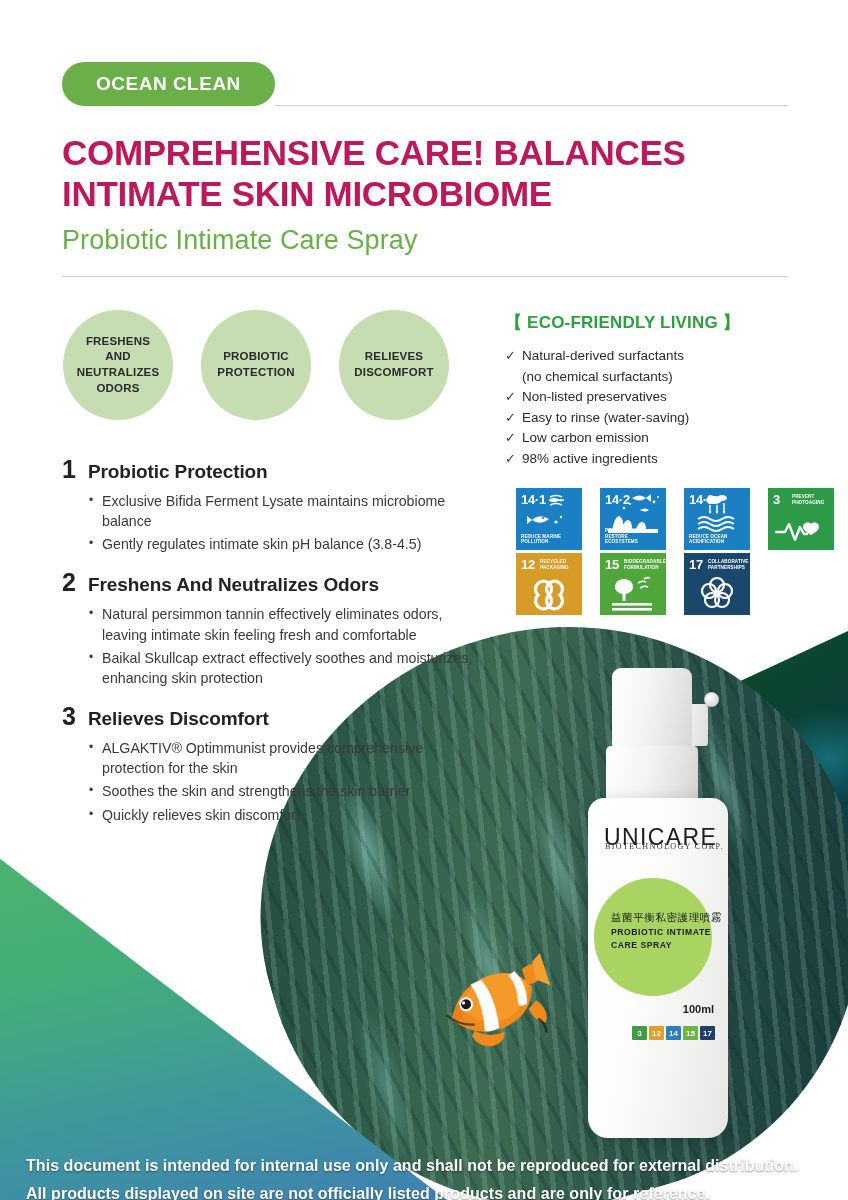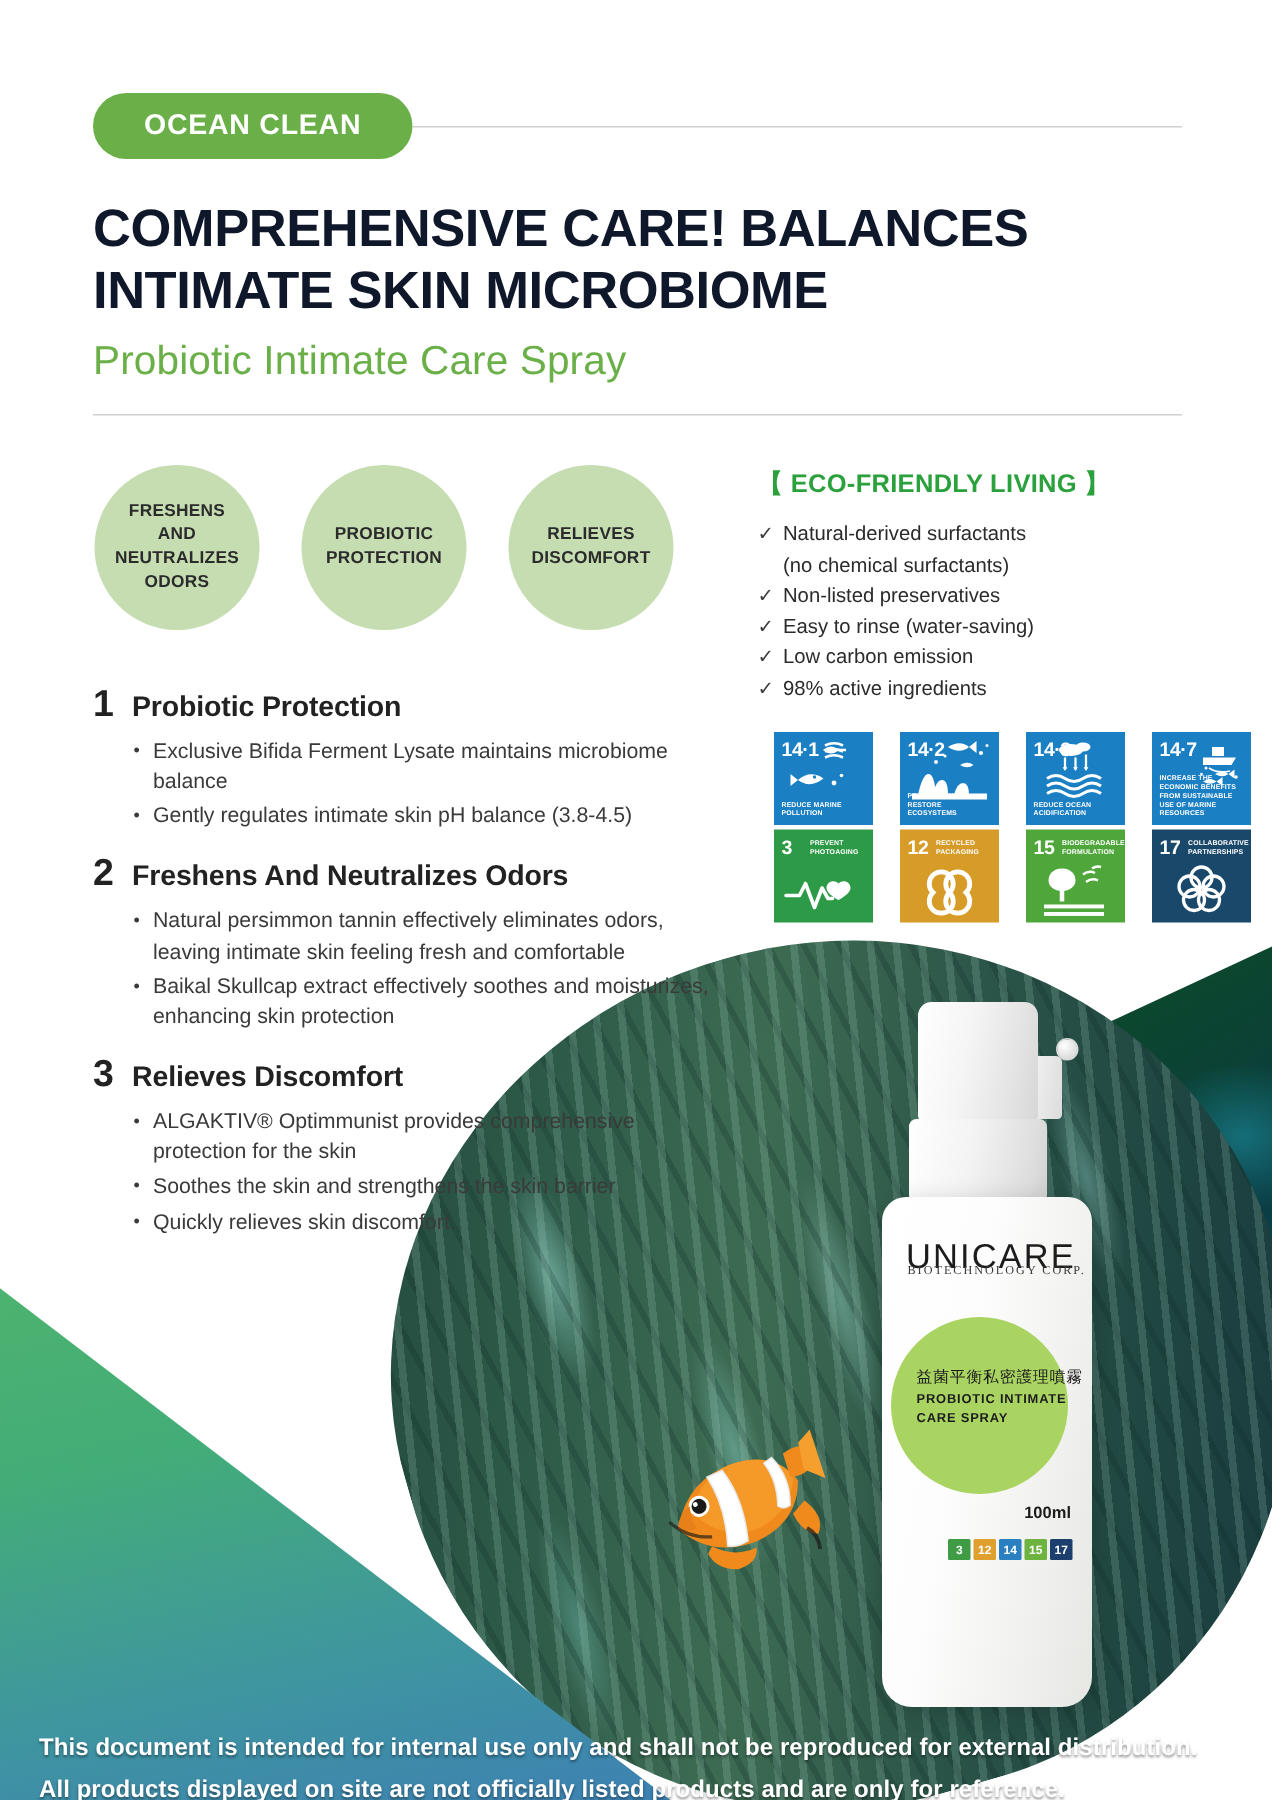--- a/index.html
+++ b/index.html
@@ -53,21 +53,21 @@
     position:absolute; left:-10px; top:820px; width:470px; height:390px;
     background: linear-gradient(168deg, #4fb46c 0%, #43ad78 35%, #3f95a0 70%, #3d7fb4 100%);
     clip-path: polygon(0% 8%, 100% 100%, 0% 100%);
   }
 
   
   .content { position:relative; z-index:3; }
 
   
   .header { position:absolute; left:62px; top:62px; width:726px; }
-  .pill-row { display:flex; align-items:center; }
+  .pill-row { display:flex; align-items:flex-end; }
   .pill {
     background:#6aaf48; color:#fff; border-radius:22px;
     padding:11px 34px; font-size:19px; font-weight:bold; letter-spacing:.5px;
     white-space:nowrap;
   }
   .pill-rule { flex:1; height:1px; background:#cfcfcf; margin-left:0px; }
 
   .headline {
     margin-top:26px; color:#6aaf48; font-weight:bold;
     font-size:35px; line-height:1.18; letter-spacing:-.3px;
@@ -176,21 +176,21 @@
     <div class="green-wedge"></div>
   </div>
 
   <div class="content">
 
     <div class="header">
       <div class="pill-row">
         <div class="pill" style="background: rgb(106, 175, 72);">OCEAN CLEAN</div>
         <div class="pill-rule"></div>
       </div>
-      <div class="headline" style="color: #0f172a;">
+      <div class="headline" style="color: #be185d;">
         <div>COMPREHENSIVE CARE! BALANCES</div>
         <div>INTIMATE SKIN MICROBIOME</div>
       </div>
       <div class="subhead" style="color: rgb(106, 175, 72);">Probiotic Intimate Care Spray</div>
       <div class="head-rule"></div>
     </div>
 
     <div class="circles">
       <div class="circle" style="background: rgb(197, 221, 177);">
         <div>
@@ -281,34 +281,20 @@
           <path d="M26 17 v8 M33 17 v8 M40 15 v10" stroke="#fff" stroke-width="1.5"></path>
           <path d="M26 26 l-1.6-2.5h3.2z M33 26 l-1.6-2.5h3.2z M40 26 l-1.6-2.5h3.2z" fill="#fff"></path>
           <path d="M14 31 q6-4 12 0 q6 4 12 0 q6-4 12 0" stroke="#fff" stroke-width="2" fill="none"></path>
           <path d="M14 36 q6-4 12 0 q6 4 12 0 q6-4 12 0" stroke="#fff" stroke-width="2" fill="none"></path>
           <path d="M14 41 q6-4 12 0 q6 4 12 0 q6-4 12 0" stroke="#fff" stroke-width="2" fill="none"></path>
         </svg>
         <div class="sdg-num">14·3</div>
         <div class="sdg-lbl">REDUCE OCEAN ACIDIFICATION</div>
       </div>
 
-      <div class="sdg-tile sdg-r1" style="background: rgb(27, 127, 196);">
-        <svg class="sdg-art" viewBox="0 0 66 62">
-          <path d="M34 17 h22 l-3 5 h-19z" fill="#fff"></path>
-          <rect x="40" y="10" width="8" height="6" fill="#fff"></rect>
-          <path d="M38 24 q6 4 14 2" stroke="#fff" stroke-width="1.2" fill="none"></path>
-          <path d="M42 28 q5-3 9 0 q-4 3-9 0z M51 28 l4-3 v6z" fill="#fff"></path>
-          <path d="M34 33 q5-3 9 0 q-4 3-9 0z M43 33 l4-3 v6z" fill="#fff"></path>
-          <circle cx="36" cy="24" r="1" fill="#fff"></circle>
-            <circle cx="56" cy="30" r="1.2" fill="#fff"></circle>
-          <circle cx="33" cy="28" r="0.9" fill="#fff"></circle>
-        </svg>
-        <div class="sdg-num">14·7</div>
-        <div class="sdg-lbl">INCREASE THE ECONOMIC BENEFITS FROM SUSTAINABLE USE OF MARINE RESOURCES</div>
-      </div>
 
       <div class="sdg-tile sdg-r2" style="background: rgb(45, 154, 71);">
         <svg class="sdg-art" viewBox="0 0 66 62">
           <path d="M8 44 h9 l4-8 l6 16 l5-13 l4 7 h3" stroke="#fff" stroke-width="2.4" fill="none" stroke-linejoin="round" stroke-linecap="round"></path>
           <path d="M43 36 c-3-3-8-1-8 3 c0 4 8 8 8 8 s8-4 8-8 c0-4-5-6-8-3z" fill="#fff"></path>
         </svg>
         <div class="sdg-num">3</div>
         <div class="sdg-lbl">PREVENT PHOTOAGING</div>
       </div>
 

